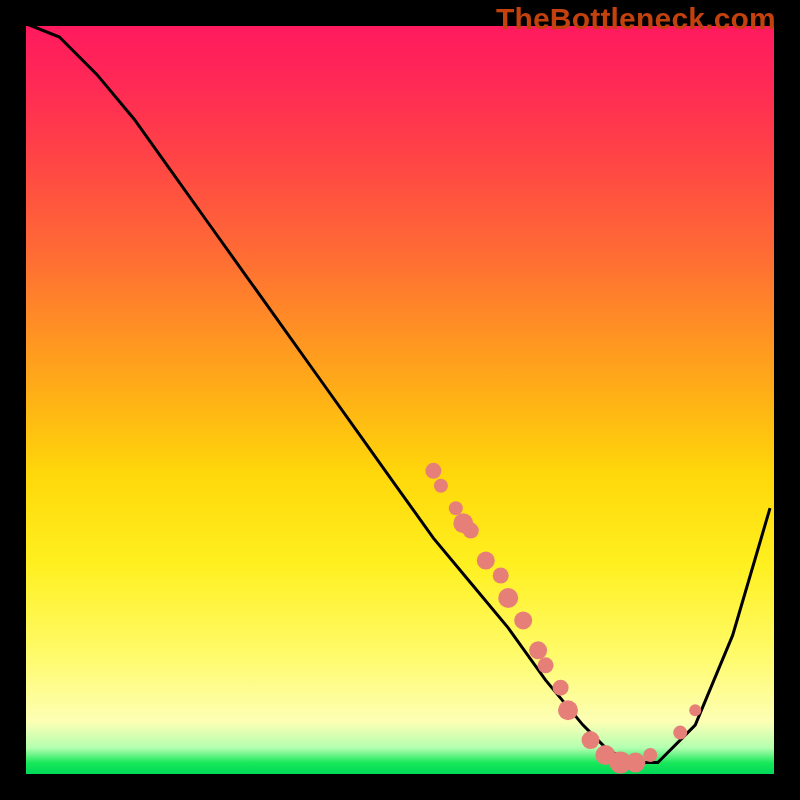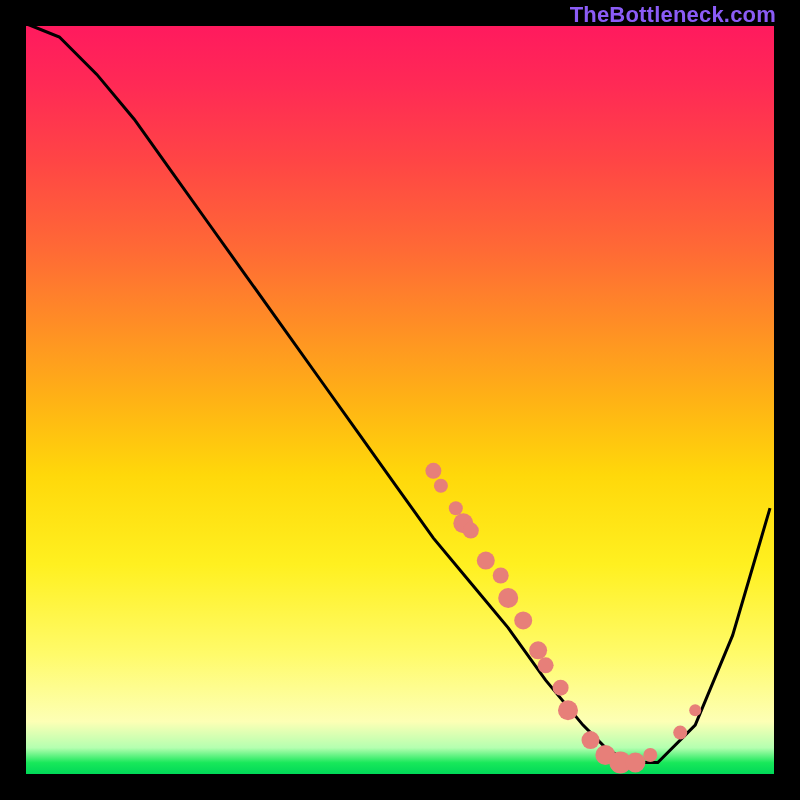--- a/index.html
+++ b/index.html
@@ -39,23 +39,23 @@
       #fdffb5 93%,
       #b4ffb0 96.5%,
       #18e85a 98.5%,
       #00d858 100%
     );
   }
   .watermark {
     position: absolute;
     right: 24px;
     top: 2px;
-    font-size: 22px;
+    font-size: 30px;
     font-weight: 600;
-    color: #8b5cf6;
+    color: #c2410c;
     letter-spacing: 0.2px;
   }
   svg.curve {
     position: absolute;
     left: 0;
     top: 0;
     width: 748px;
     height: 748px;
     overflow: visible;
   }

